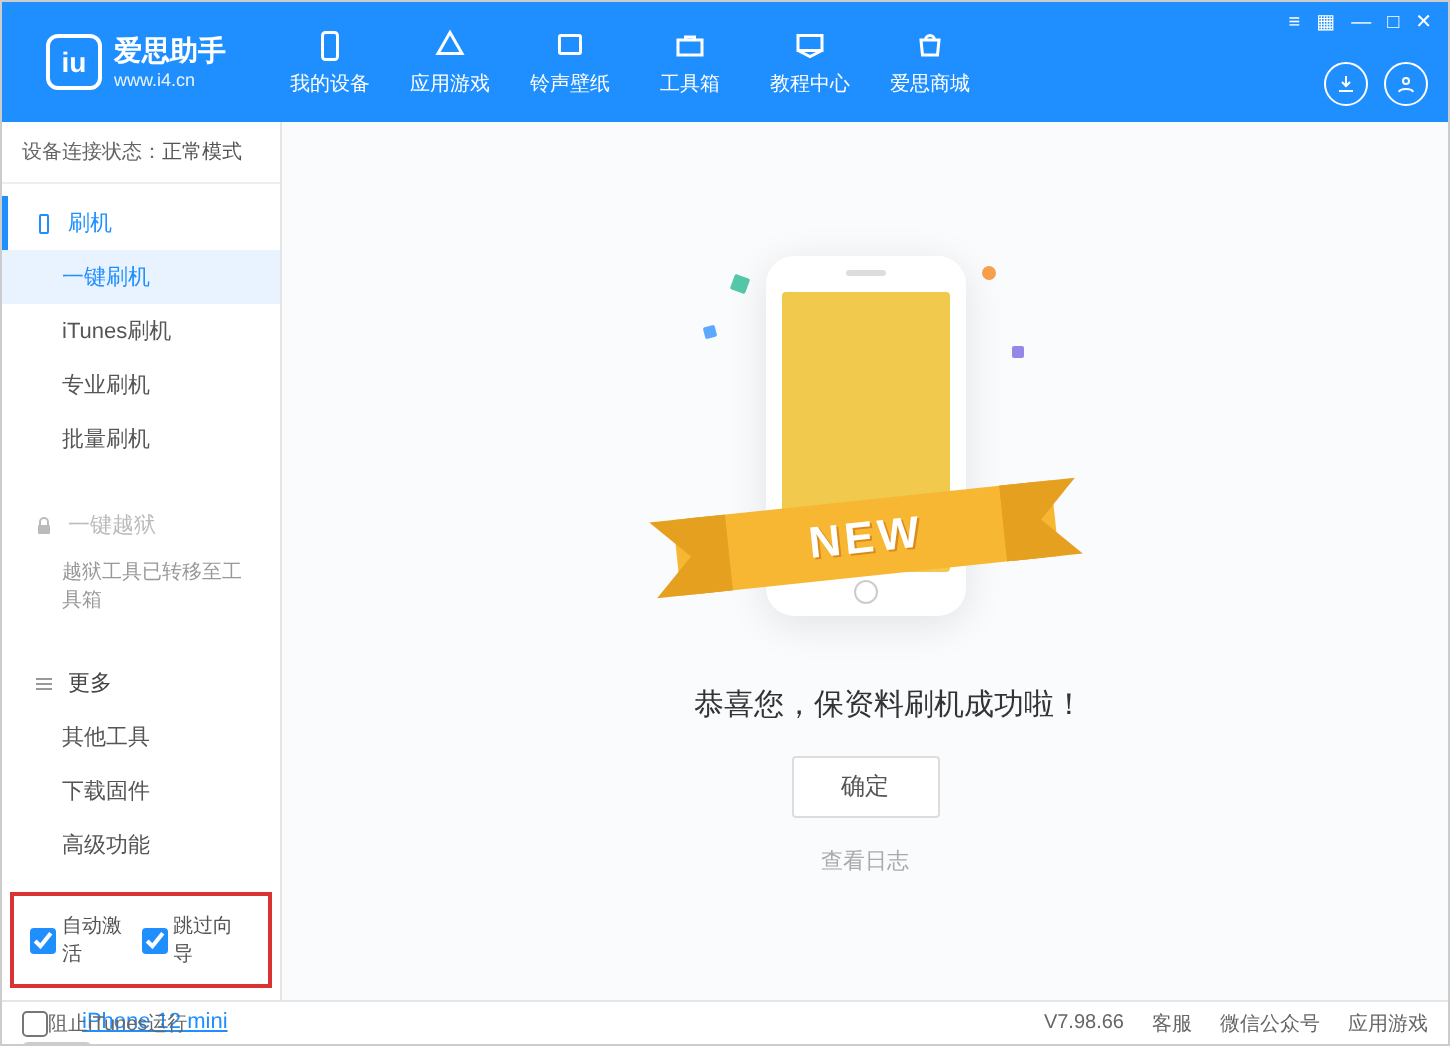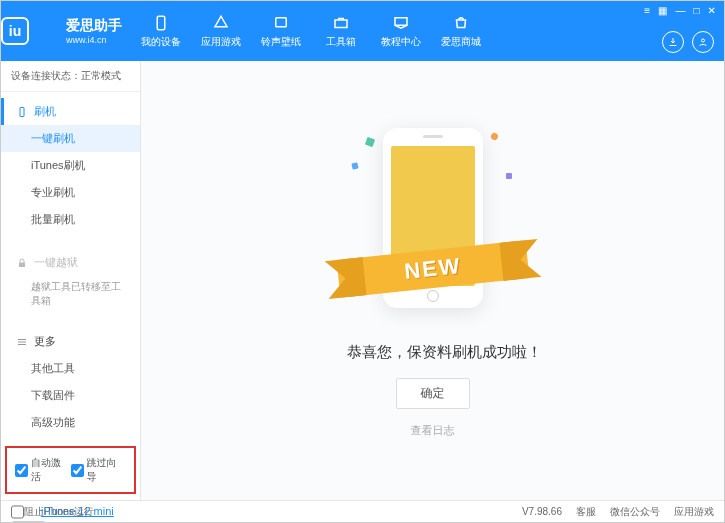--- a/index.html
+++ b/index.html
@@ -1,18 +1,18 @@
 <!DOCTYPE html>
 <html><head>
 <meta charset="utf-8">
 <style>
 * { margin: 0; padding: 0; box-sizing: border-box; font-family: "Microsoft YaHei", sans-serif; }
 body { width: 725px; height: 523px; overflow: hidden; border: 1px solid #ccc; }
 .header { background: #1f8fff; height: 60px; display: flex; align-items: center; position: relative; }
-.logo-area { display: flex; align-items: flex-end; padding: 0 0; min-width: 130px; gap: 31px; }
+.logo-area { display: flex; align-items: flex-end; padding: 0 22px; min-width: 130px; }
 .logo-icon { width: 28px; height: 28px; border: 2px solid #fff; border-radius: 6px; display: flex; align-items: center; justify-content: center; color: #fff; font-weight: bold; font-size: 14px; }
 .logo-text { color: #fff; margin-left: 6px; }
 .logo-text .name { font-size: 14px; font-weight: bold; }
 .logo-text .url { font-size: 9px; opacity: 0.9; }
 .nav { display: flex; height: 100%; }
 .nav-item { width: 60px; display: flex; flex-direction: column; align-items: center; justify-content: center; color: #fff; font-size: 10px; cursor: pointer; }
 .nav-item.active { background: #0a7cf0; }
 .nav-item .nav-icon { width: 18px; height: 18px; margin-bottom: 3px; display: flex; align-items: center; justify-content: center; }
 .nav-icon svg { width: 18px; height: 18px; fill: #fff; stroke: #fff; }
 .win-controls { position: absolute; right: 8px; top: 4px; display: flex; gap: 8px; align-items: center; }

